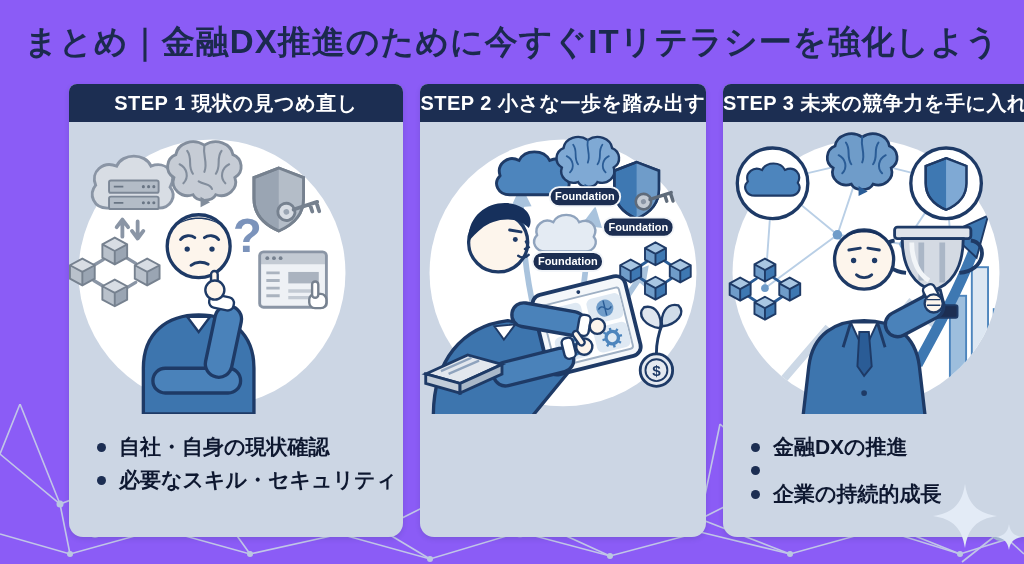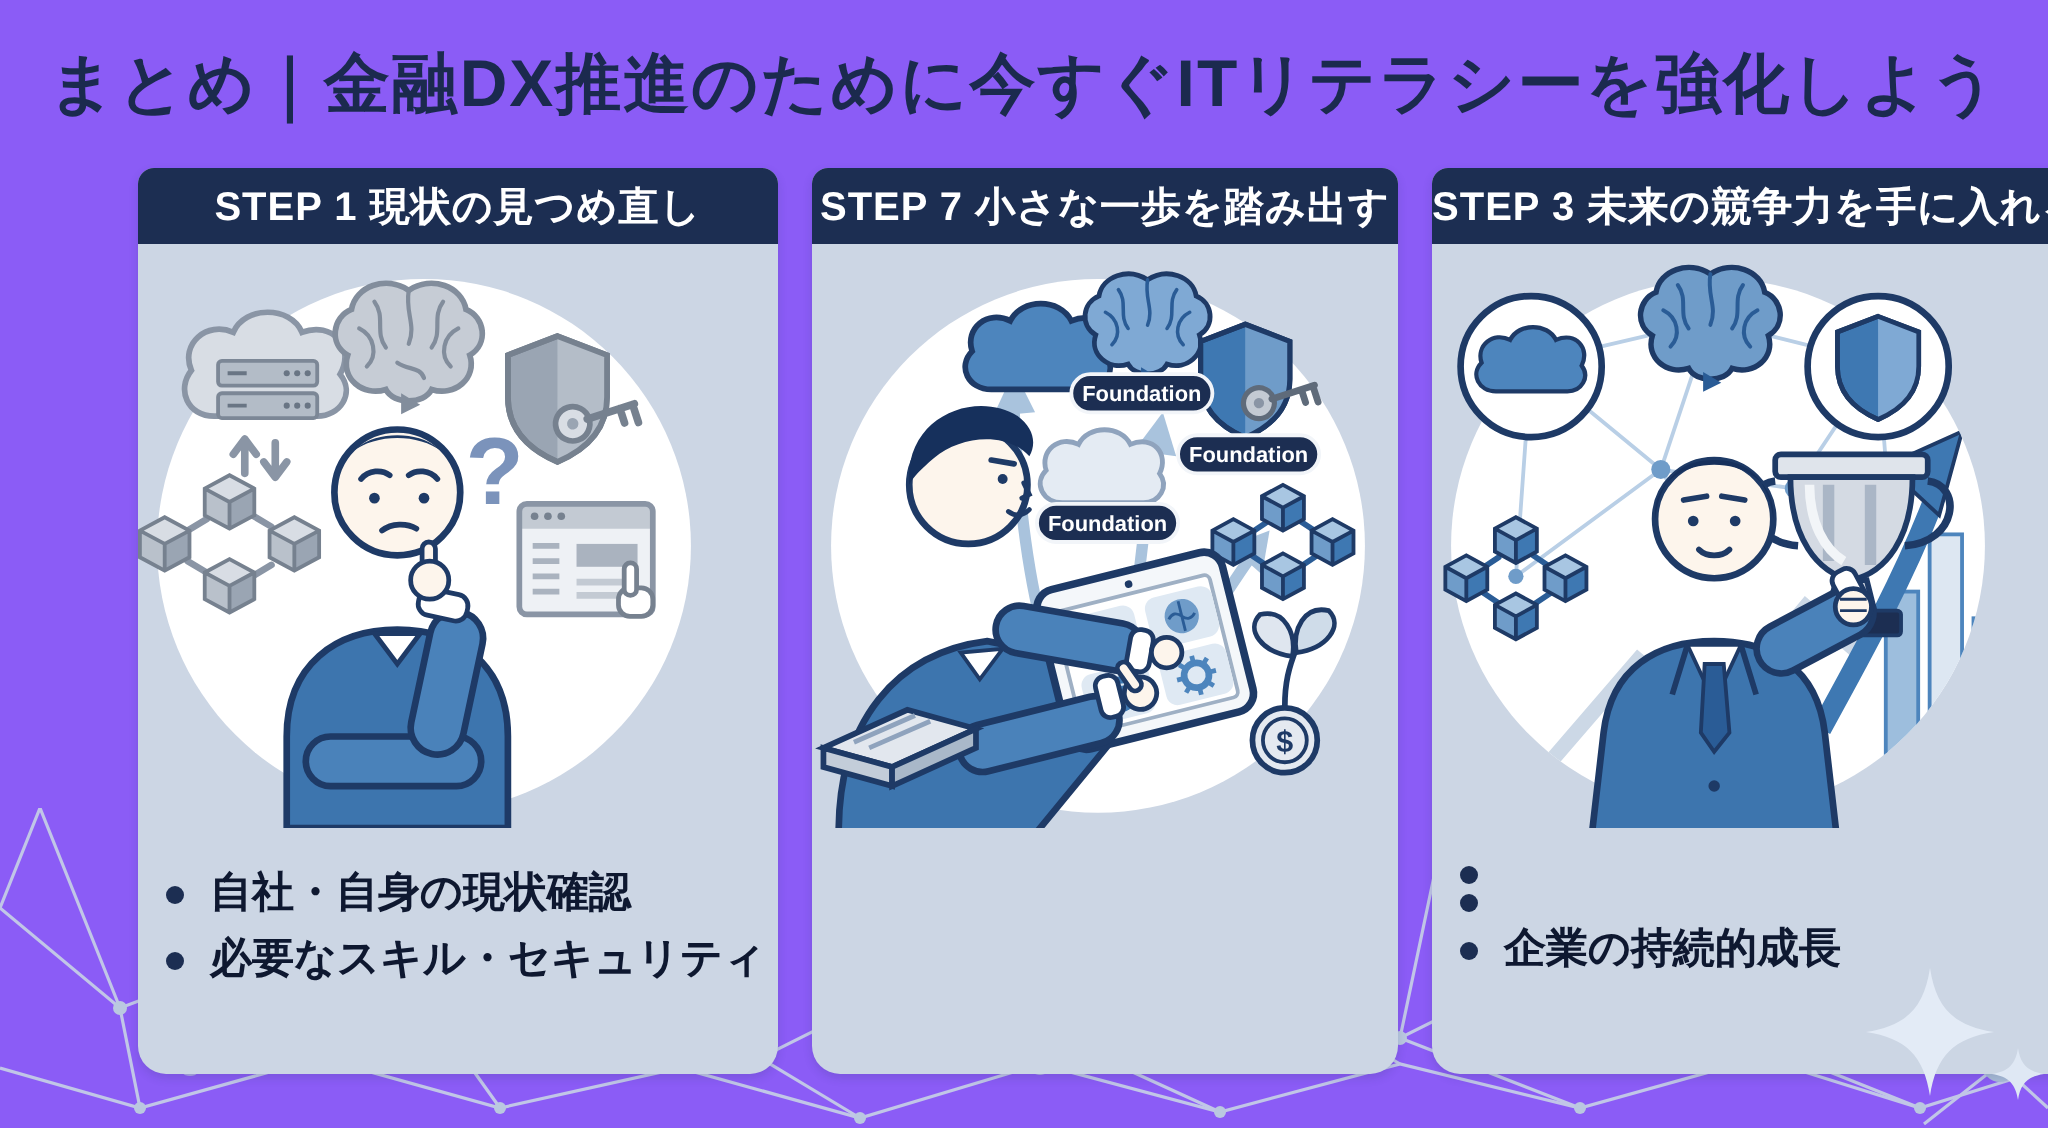--- a/index.html
+++ b/index.html
@@ -34,21 +34,21 @@
     display:flex; align-items:center; justify-content:center;
     color:#ffffff; font-size:20px; font-weight:700; letter-spacing:.5px;
     white-space:nowrap;
   }
   .illus{
     height:298px; flex:none;
     display:flex; align-items:center; justify-content:flex-start;
   }
   .illus svg{ width:286px; height:286px; display:block; }
   .bullets{
-    list-style:none; padding:8px 6px 0 14px;
+    list-style:none; padding:8px 6px 0 28px;
   }
   .bullets li{
     display:flex; align-items:center;
     font-size:21px; font-weight:700; color:#0e1830;
     line-height:28px; margin:5px 0; white-space:nowrap;
   }
   .bullets .dot{
     flex:none; width:9px; height:9px; border-radius:50%;
     background:#1c2e52; margin-right:13px;
   }
@@ -209,21 +209,21 @@
           </li>
         <li>
             <span class="dot"></span>
             <span>必要なスキル・セキュリティ</span>
           </li>
       </ul>
     </section>
 
     <section class="panel">
       <header class="panel-header">
-        <span>STEP 7 小さな一歩を踏み出す</span>
+        <span>STEP 2 小さな一歩を踏み出す</span>
       </header>
       <div class="illus">
         <svg viewBox="0 0 300 300" aria-hidden="true">
           <defs>
             <g id="cubeB">
               <path d="M0 -13 L11 -7 L0 -1 L-11 -7 Z" fill="#a8c6e2"></path>
               <path d="M0 -1 L11 -7 L11 5 L0 11 Z" fill="#3e78b2"></path>
               <path d="M0 -1 L-11 -7 L-11 5 L0 11 Z" fill="#6f9cc9"></path>
               <path d="M0 -13 L11 -7 L11 5 L0 11 L-11 5 L-11 -7 Z M0 -1 L11 -7 M0 -1 L-11 -7 M0 -1 L0 11" fill="none" stroke="#1e3a66" stroke-width="2"></path>
             </g>
@@ -443,20 +443,21 @@
             <path d="M132 128 L144 126 M152 126 L164 128" stroke="#1e3a66" stroke-width="3" stroke-linecap="round"></path>
             <circle cx="137" cy="139" r="2.8" fill="#1e3a66"></circle>
               <circle cx="159" cy="139" r="2.8" fill="#1e3a66"></circle>
             <path d="M140 154 C144 158 152 158 156 154" stroke="#1e3a66" stroke-width="3" fill="none" stroke-linecap="round"></path>
           </g>
         </svg>
       </div>
       <ul class="bullets">
         <li>
             <span class="dot"></span>
+            <span>金融DXの推進</span>
           </li>
         <li>
             <span class="dot"></span>
           </li>
         <li>
             <span class="dot"></span>
             <span>企業の持続的成長</span>
           </li>
       </ul>
     </section>

